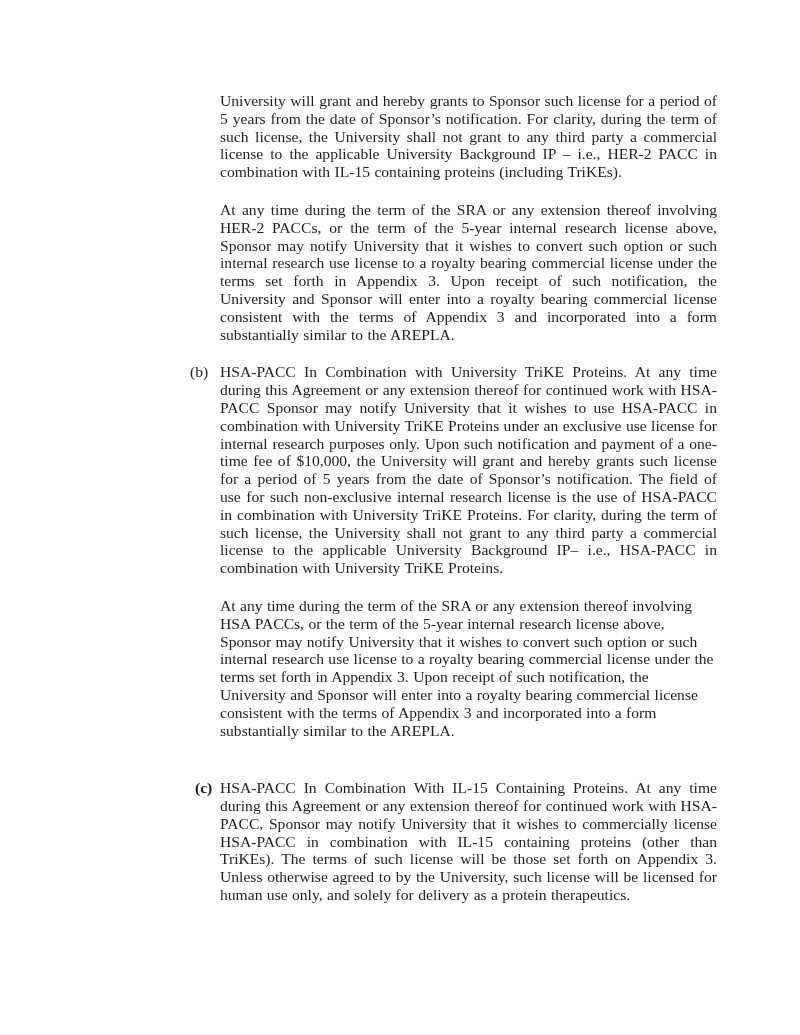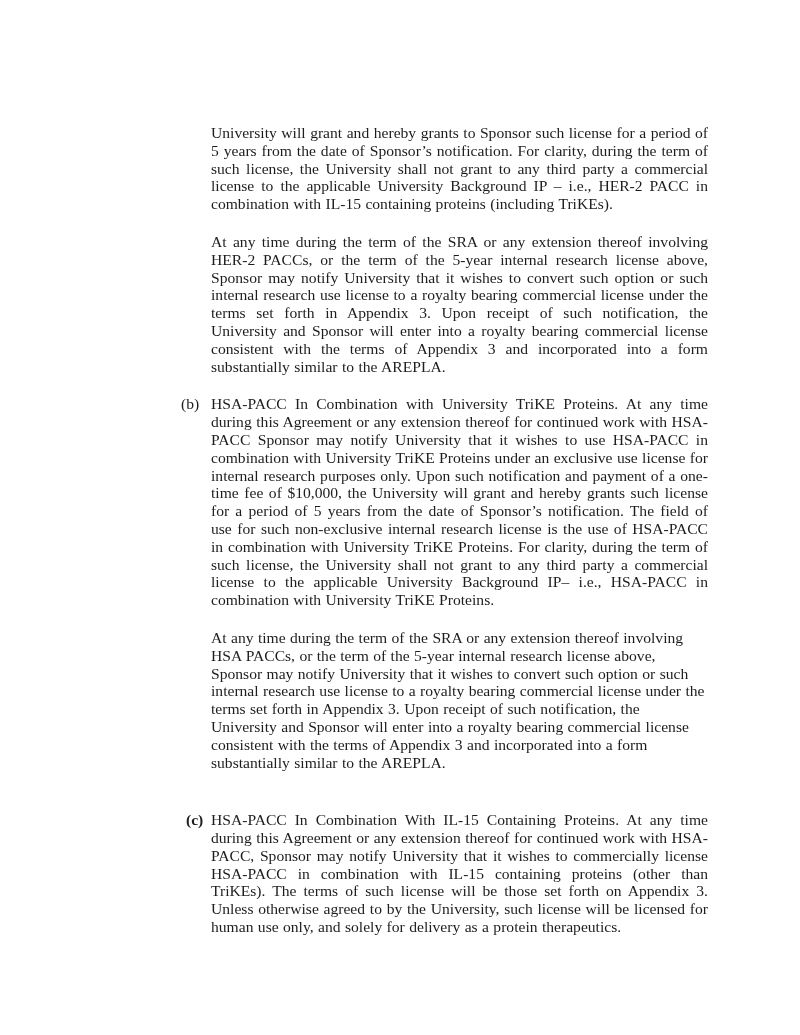--- a/index.html
+++ b/index.html
@@ -11,24 +11,23 @@
     position: relative;
     width: 800px;
     height: 1035px;
     background: #ffffff;
     overflow: hidden;
     font-family: "Liberation Serif", serif;
     color: #1d1d1d;
   }
   .content {
     position: absolute;
-    left: 211px;
+    left: 220px;
     top: 92px;
     width: 497px;
-    margin-top: 32px;
   }
   .para {
     position: relative;
     margin: 0 0 20px 0;
     font-size: 15.6px;
     line-height: 17.8px;
     text-align: justify;
     word-spacing: 0.5px;
   }
   .para.align-left {

